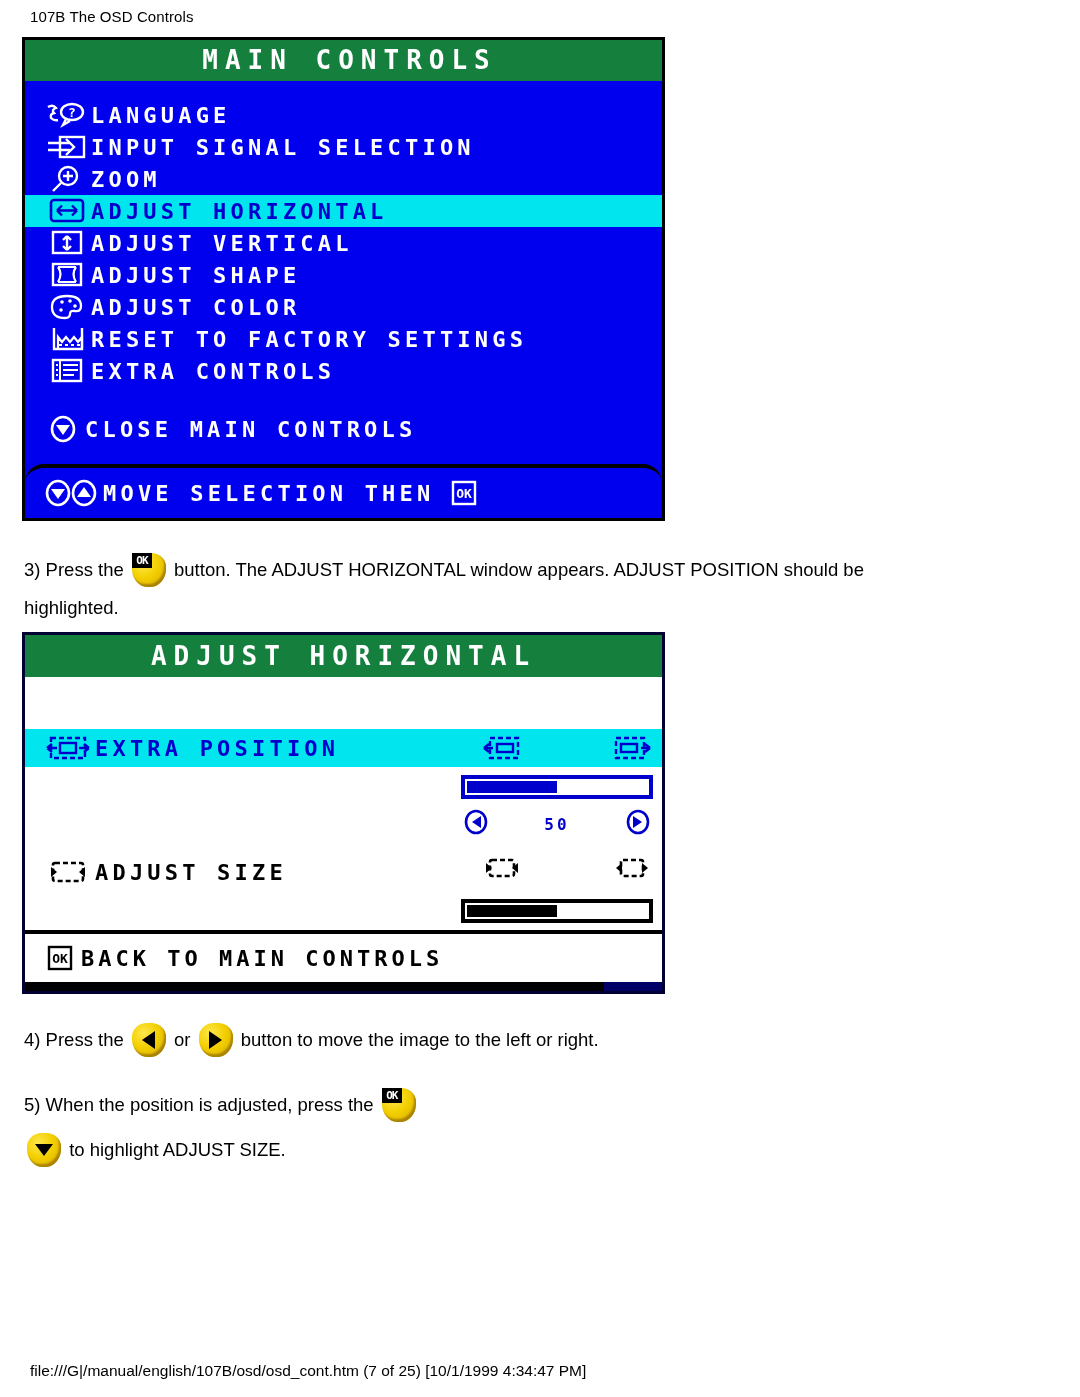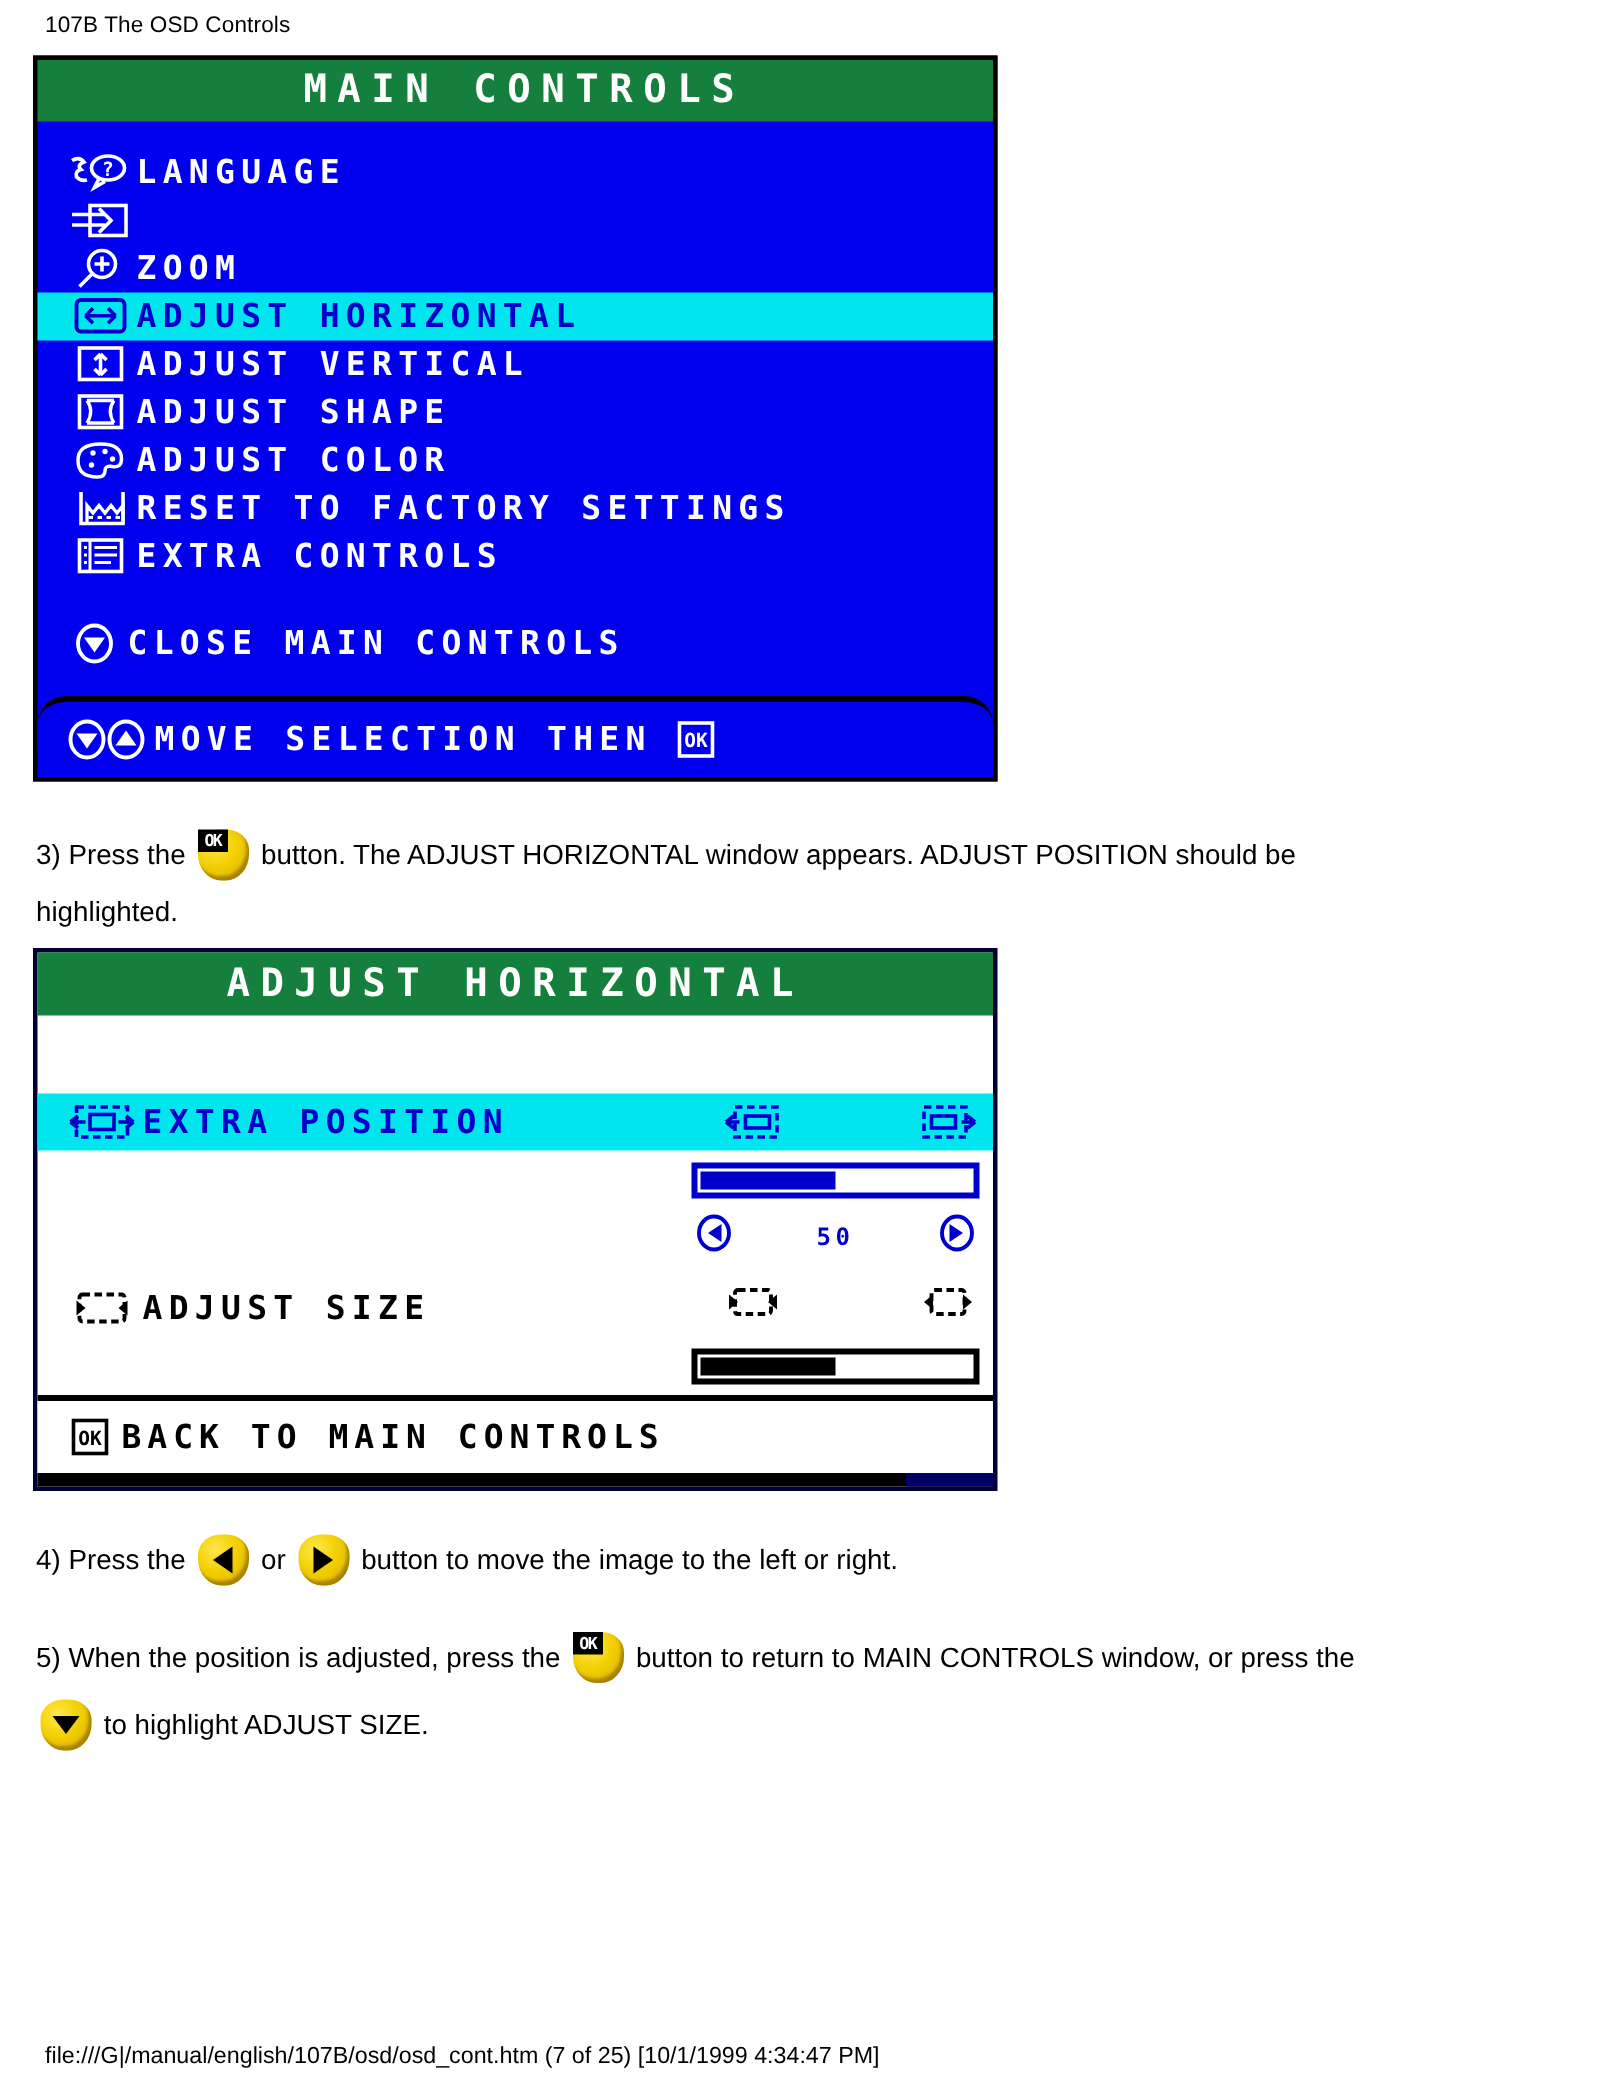--- a/index.html
+++ b/index.html
@@ -178,20 +178,21 @@
       <span class="lbl">LANGUAGE</span>
     </div>
 
     <div class="osd-row">
       <span class="ico">
         <svg width="44" height="28" viewBox="0 0 44 28">
           <rect x="16" y="4" width="24" height="20" fill="none" stroke="#fff" stroke-width="2.4"></rect>
           <path d="M4 10 h22 M4 17 h22 M22 6 l8 8 l-8 8" fill="none" stroke="#fff" stroke-width="2.4"></path>
         </svg>
       </span>
+      <span class="lbl">INPUT SIGNAL SELECTION</span>
     </div>
 
     <div class="osd-row">
       <span class="ico">
         <svg width="44" height="28" viewBox="0 0 44 28">
           <circle cx="24" cy="11" r="9" fill="none" stroke="#fff" stroke-width="2.4"></circle>
           <path d="M24 6 v10 M19 11 h10 M17 18 l-8 8" fill="none" stroke="#fff" stroke-width="2.4"></path>
         </svg>
       </span>
       <span class="lbl">ZOOM</span>
@@ -434,21 +435,20 @@
   </span>
   <span class="t">button to move the image to the left or right.</span>
 </div>
 
 <div class="para" id="p5">
   <span class="t">5) When the position is adjusted, press the</span>
   <span class="btn ok">
     <span class="cap"></span>
     <span class="glyph">OK</span>
   </span>
-  <span class="t">button to return to MAIN CONTROLS window, or press the</span>
   <div style="margin-top:6px;">
     <span class="btn">
       <span class="cap"></span>
       <span class="glyph">
           <span class="tri tri-d"></span>
         </span>
     </span>
     <span class="t">to highlight ADJUST SIZE.</span>
   </div>
 </div>

